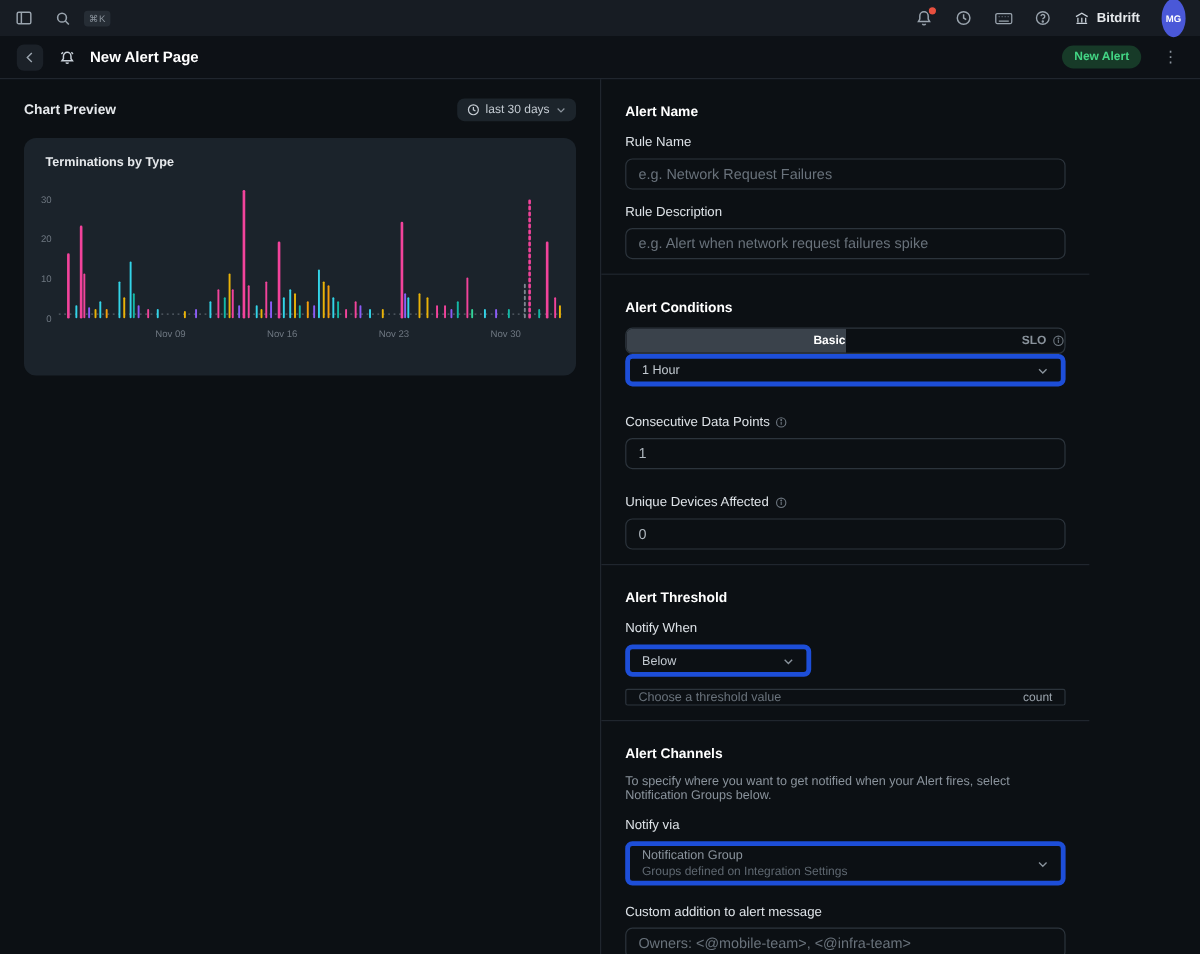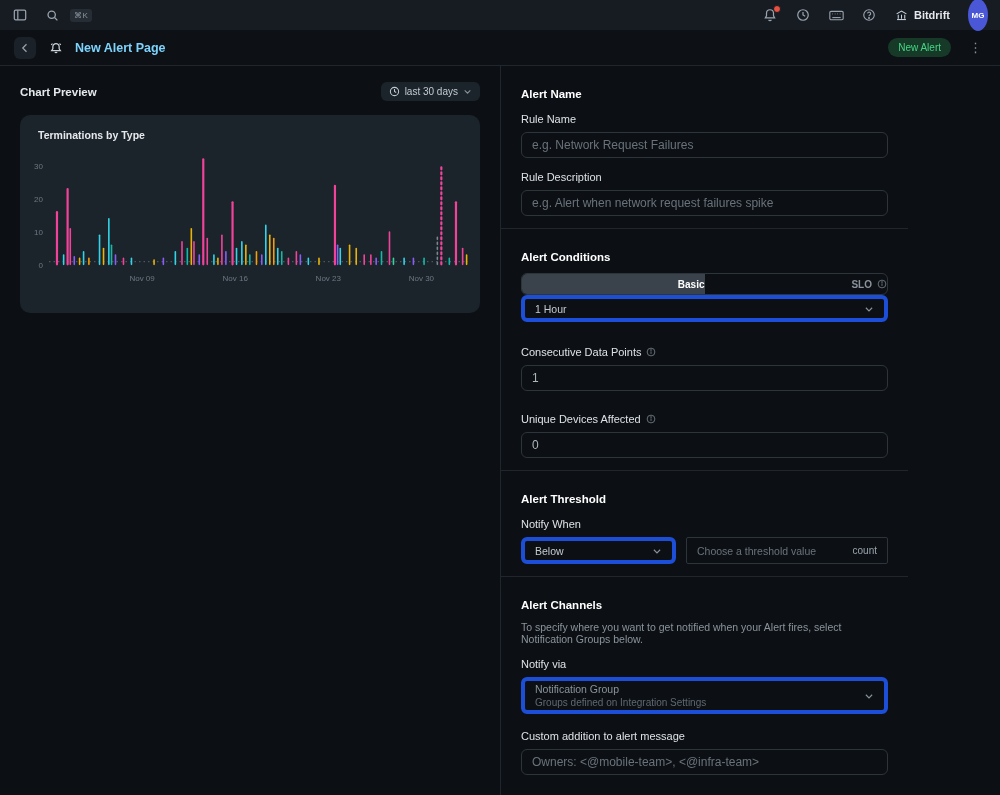--- a/index.html
+++ b/index.html
@@ -22,23 +22,23 @@
     font-size:8px; font-weight:700; display:flex; align-items:center; justify-content:center;
     cursor:pointer; }
 
   
   .pagehead { height:36px; background:#0d1116; border-bottom:1px solid #20262e;
     display:flex; align-items:center; padding:0 14px; justify-content:space-between; }
   .ph-left { display:flex; align-items:center; gap:12px; }
   .back-btn { width:22px; height:22px; border-radius:6px; background:#1b2128;
     color:#9aa4ae; display:flex; align-items:center; justify-content:center; cursor:pointer; }
   .alarm-ic { color:#c9d1d9; }
-  .page-title { font-size:12.5px; font-weight:700; color:#7dd3fc; }
+  .page-title { font-size:12.5px; font-weight:700; color:#ffffff; }
   .ph-right { display:flex; align-items:center; gap:14px; }
-  .new-alert-pill { background:#173a28; color:#43d584; font-size:10px; font-weight:400;
+  .new-alert-pill { background:#173a28; color:#43d584; font-size:10px; font-weight:700;
     padding:4px 10px; border-radius:10px; cursor:pointer; }
   .kebab { color:#8a939c; font-size:13px; cursor:pointer; padding:0 4px; }
 
   
   .content { display:flex; height:729px; }
   .left-panel { width:500px; padding:16px 20px 0; }
   .right-panel { width:408px; border-left:1px solid #20262e; padding:0 20px;
     overflow:hidden; }
 
   
@@ -64,21 +64,21 @@
   .t-input::placeholder { color:#69727b; }
   .select { height:27px; border:4px solid #1d4ed8; border-radius:6px; display:flex;
     align-items:center; justify-content:space-between; padding:0 10px; cursor:pointer; }
   .select .sel-value { font-size:10.5px; color:#c3cad1; }
   .chev { color:#8a939c; }
   .seg { display:flex; border:1px solid #2c343c; border-radius:6px; overflow:hidden;
     height:22px; margin-top:10px; }
   .seg-item { flex:1; display:flex; align-items:center; justify-content:flex-end; gap:5px;
     font-size:10px; font-weight:700; color:#8a939c; cursor:pointer; }
   .seg-item.active { background:#3a424b; color:#fff; }
-  .thr-row { display:flex; gap:10px; }
+  .thr-row { display:flex; gap:10px;flex-direction:column; }
   .thr-row .select { width:155px; flex:none; }
   .thr-input-wrap { flex:1; display:flex; align-items:center; border:1px solid #2c343c;
     border-radius:2px; padding:0 10px; height:27px; }
   .thr-input-wrap input { flex:1; background:transparent; border:0; outline:none;
     font-size:10.5px; color:#aeb6bd; font-family:"Liberation Sans", sans-serif; }
   .thr-input-wrap input::placeholder { color:#69727b; }
   .unit { font-size:10px; color:#9aa3ac; }
   .desc-text { font-size:10.5px; color:#8a939c; margin-top:10px; }
   .sel-two { height:37px; }
   .sel-two .sel-title { font-size:10.5px; color:#8a939c; line-height:1.35; }

